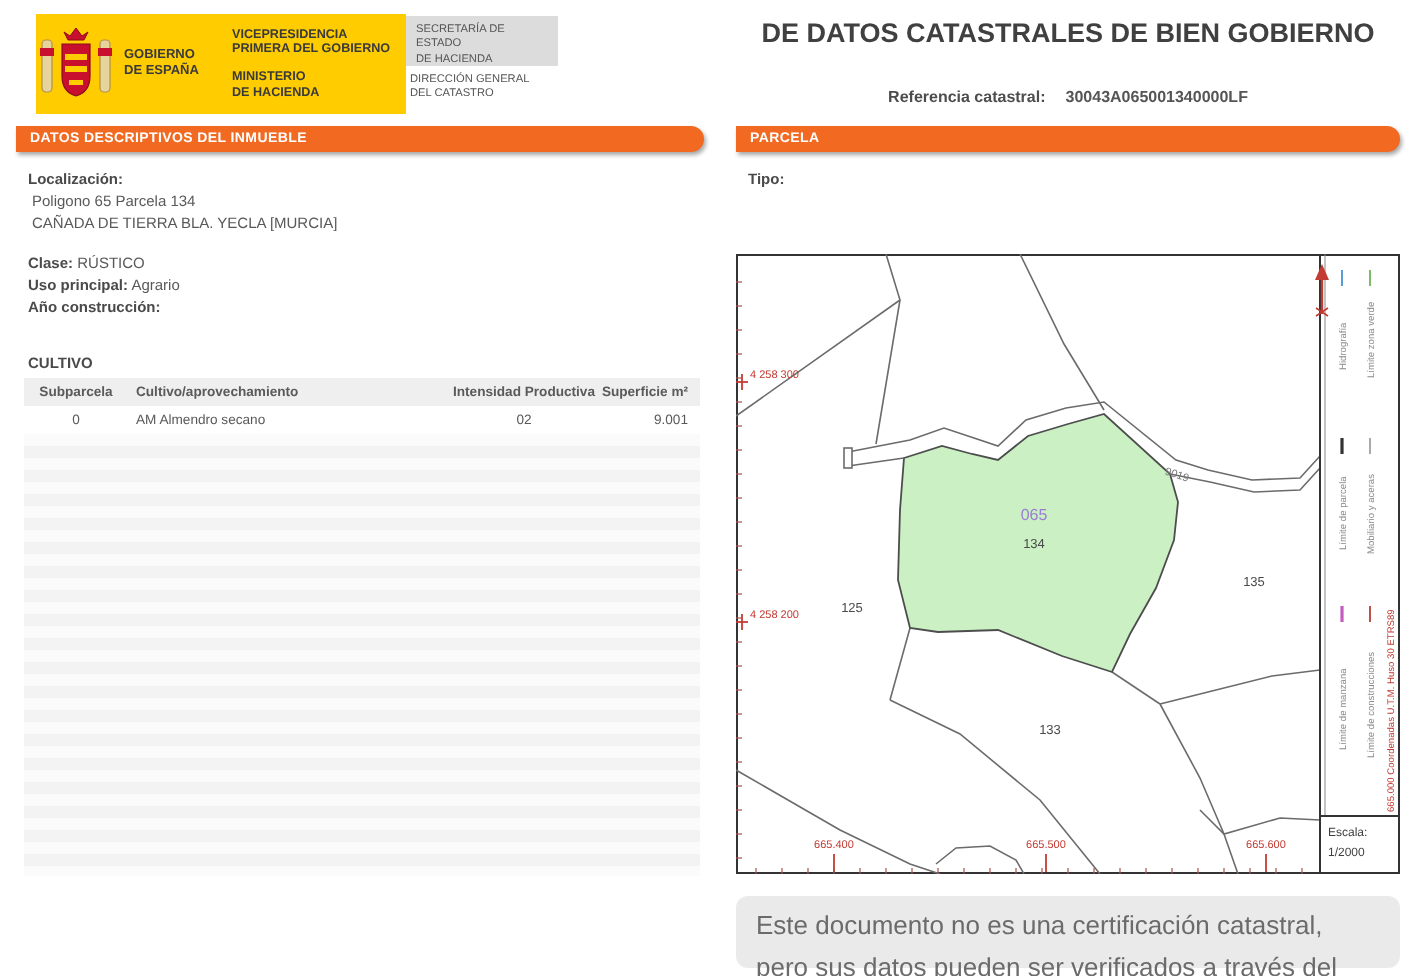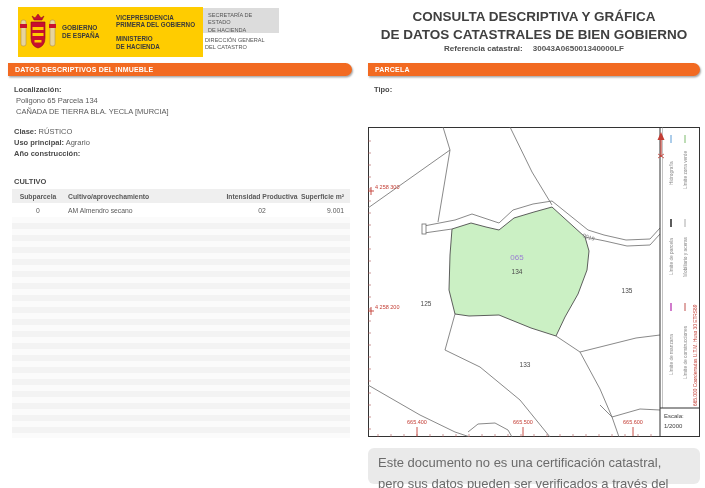--- a/index.html
+++ b/index.html
@@ -77,21 +77,20 @@
     <div class="pre">MINISTERIO
 DE HACIENDA</div>
   </div>
 </div>
 <div class="abs pre" id="logo-gray">SECRETARÍA DE ESTADO
 DE HACIENDA</div>
 <div class="abs pre" id="dir-catastro">DIRECCIÓN GENERAL
 DEL CATASTRO</div>
 
 <div class="abs" id="title-block">
-  <div class="title-line">CONSULTA DESCRIPTIVA Y GRÁFICA</div>
   <div class="title-line">DE DATOS CATASTRALES DE BIEN GOBIERNO</div>
 </div>
 <div class="abs" id="ref-row">
   <span class="bold">Referencia catastral:</span><span class="val">30043A065001340000LF</span>
 </div>
 
 <div class="abs section-bar" id="bar-left">DATOS DESCRIPTIVOS DEL INMUEBLE</div>
 
 <div class="abs" id="left-content">
   <div class="fieldline lbl">Localización:</div>

